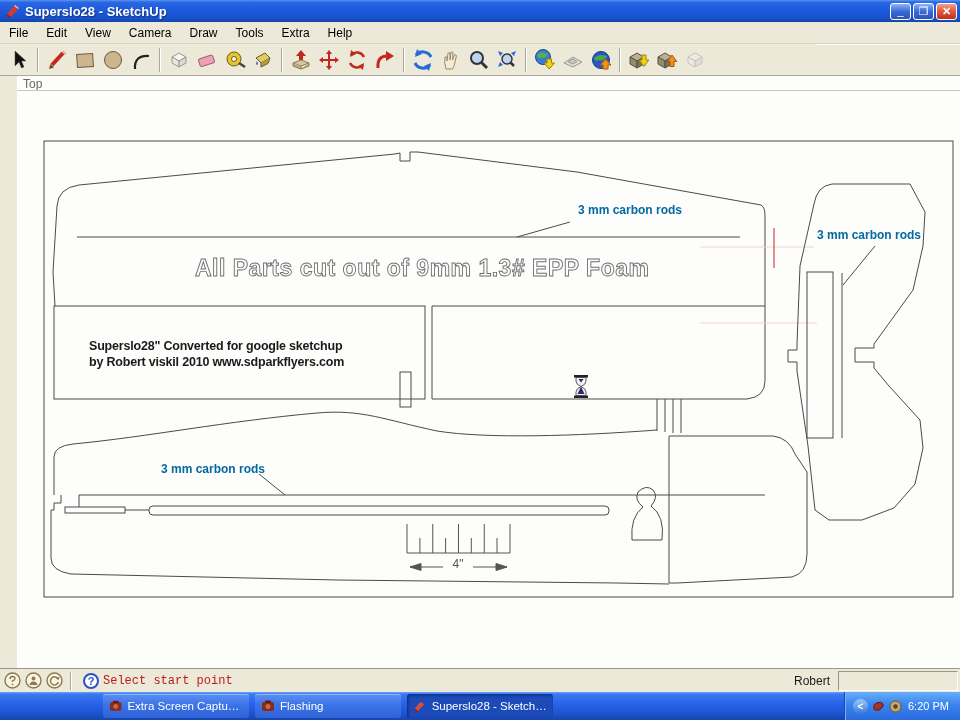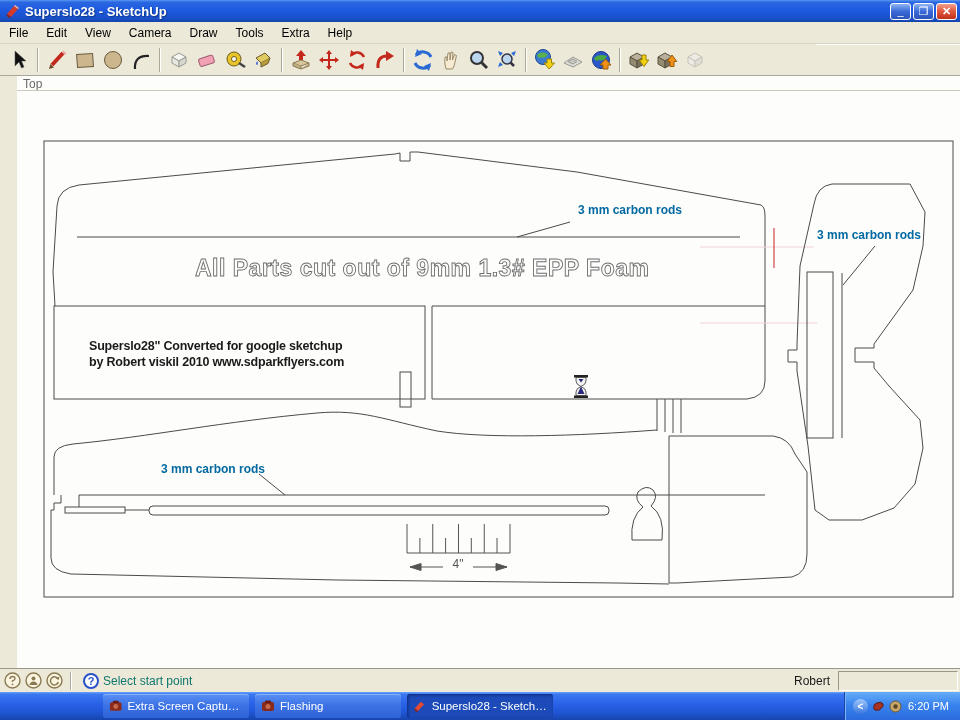--- a/index.html
+++ b/index.html
@@ -44,21 +44,21 @@
     color:#1a1a1a; line-height:16px; white-space:nowrap; }
   .dim-label { position:absolute; left:424px; top:481px; width:34px; text-align:center; font-size:12px; color:#555; font-weight:normal; }
 
   
   .statusbar { position:absolute; top:668px; left:0; width:960px; height:24px; background:#ece9d8;
     border-top:1px solid #9a978a; display:flex; align-items:center; padding:0 2px; font-size:12px; }
   .sb-circle { width:17px; height:17px; margin:0 2px; }
   .sb-sep { width:2px; height:18px; margin:0 5px; border-left:1px solid #aca899; border-right:1px solid #fff; }
   .instructor { width:16px; height:16px; border-radius:50%; border:2px solid #2a52c8; background:#fff;
     color:#2a52c8; font-weight:bold; font-size:11px; line-height:12px; text-align:center; margin:0 4px 0 6px; }
-  .sb-hint { color:#0f766e; }
+  .sb-hint { color:#b91c1c;font-family:Liberation Mono, monospace; }
   .sb-right { margin-left:auto; display:flex; align-items:center; }
   .length-label { color:#1a1a1a; margin-right:8px; }
   .length-box { width:120px; height:20px; background:#ece9d8;
     border-top:1px solid #9a978a; border-left:1px solid #9a978a;
     border-bottom:1px solid #fff; border-right:1px solid #fff; font-size:12px; padding:2px 4px; color:#000; }
 
   
   .taskbar { position:absolute; top:692px; left:0; width:960px; height:28px;
     background:linear-gradient(180deg,#6aa2fc 0%,#3a78f0 8%,#2a63e8 40%,#2057d8 70%,#1745ae 100%); display:flex; align-items:stretch; }
   .start-btn { width:97px; height:28px; border-radius:0 11px 11px 0;

